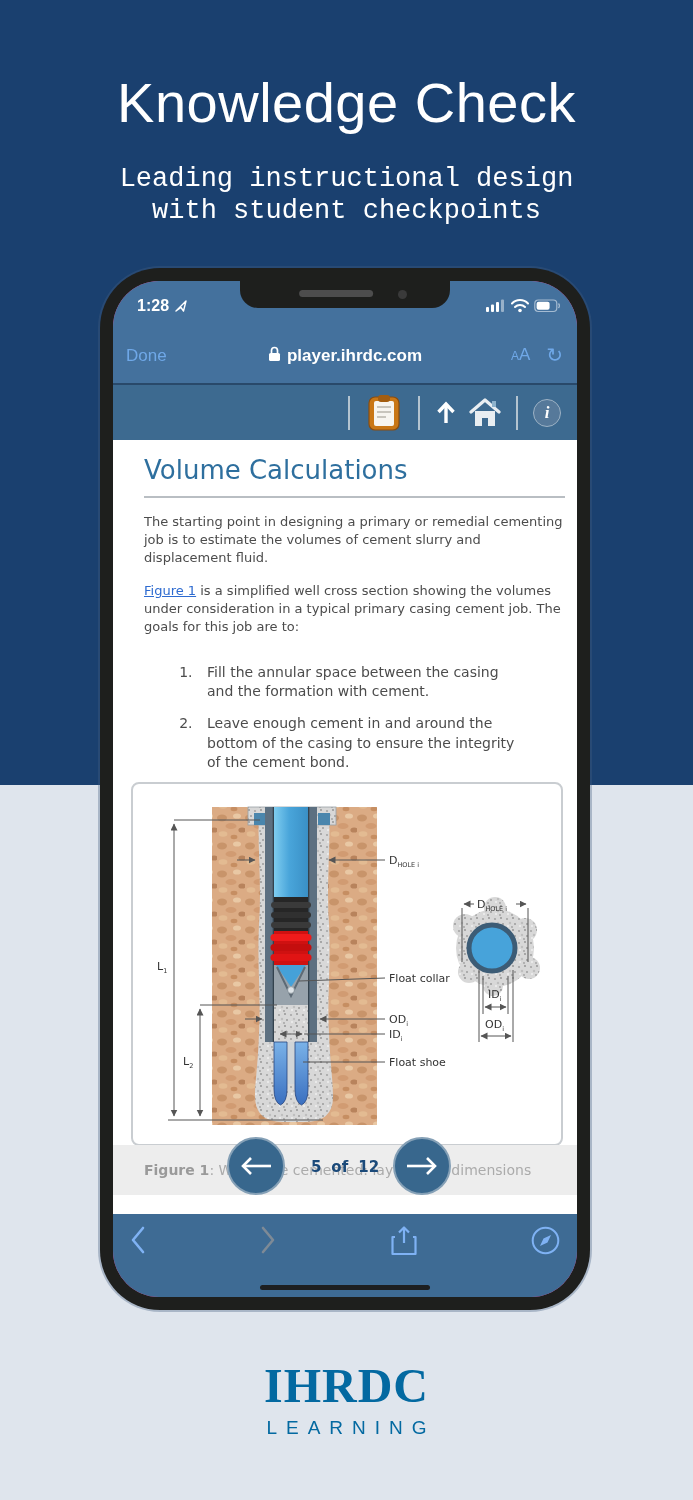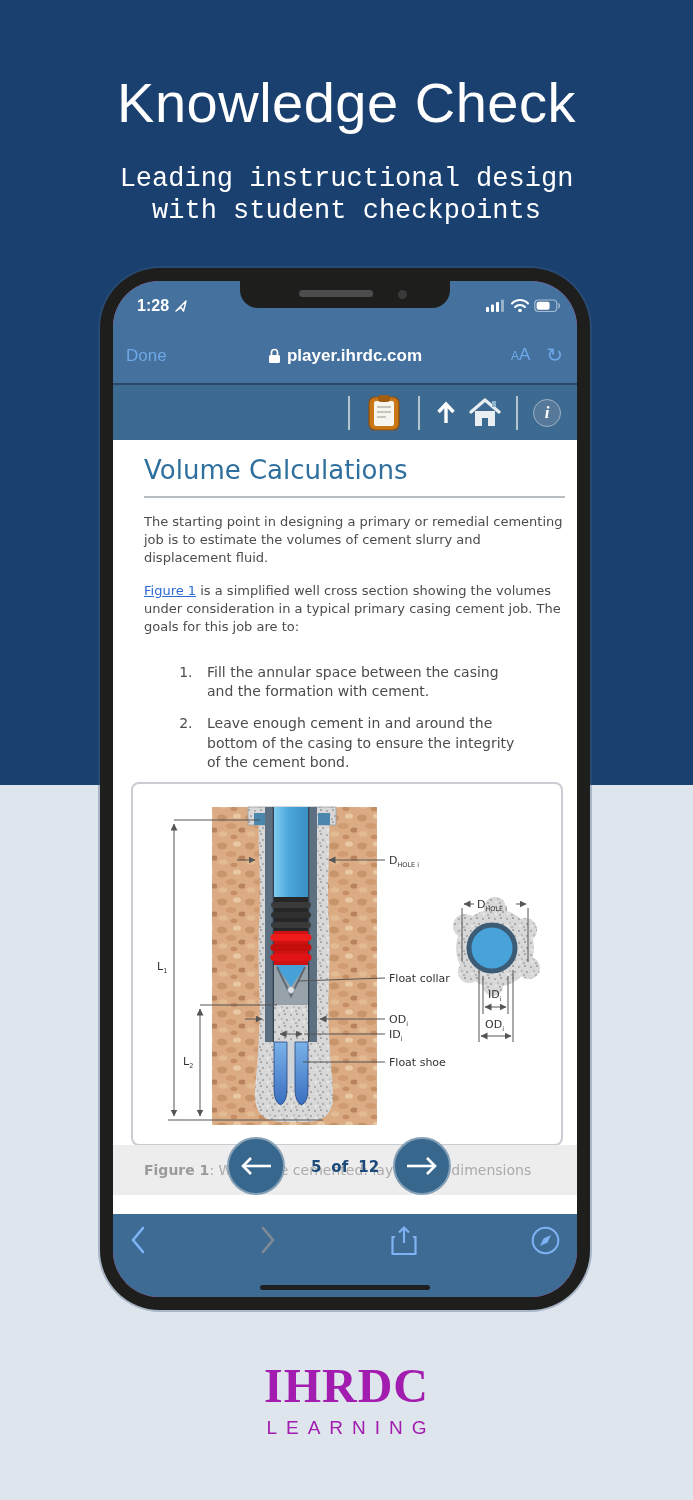--- a/index.html
+++ b/index.html
@@ -23,21 +23,21 @@
   .notch{position:absolute;left:50%;top:0;transform:translateX(-50%);width:210px;height:27px;
          background:#1e1f1d;border-radius:0 0 18px 18px;}
   .speaker{position:absolute;left:50%;top:9px;transform:translateX(-62%);width:74px;height:7px;
            background:#4d4d4d;border-radius:4px;}
   .camera{position:absolute;left:158px;top:9px;width:9px;height:9px;background:#3a3a3a;border-radius:50%;}
   .time{position:absolute;left:24px;top:16px;color:#fff;font-size:16px;font-weight:bold;display:flex;align-items:center;gap:5px;}
   .status-icons{position:absolute;right:16px;top:18px;display:flex;align-items:center;gap:5px;}
   .urlbar{position:absolute;left:0;right:0;top:56px;height:42px;}
   .done{position:absolute;left:13px;top:9px;color:#6fa8e8;font-size:17px;}
   .url-center{position:absolute;left:0;right:0;top:9px;text-align:center;color:#fff;
-              font-size:17px;font-weight:bold;display:flex;justify-content:center;align-items:center;gap:6px;}
+              font-size:17px;font-weight:bold;display:flex;justify-content:center;align-items:flex-start;gap:6px;}
   .url-right{position:absolute;right:14px;top:8px;display:flex;align-items:center;gap:16px;color:#6fa8e8;}
   .aa{font-size:17px;letter-spacing:0;}
   .aa .small{font-size:12px;}
   .reload{font-size:20px;line-height:18px;}
 
   
   .player-toolbar{height:55px;background:#3d6a90;border-top:2px solid #29496a;display:flex;
                   align-items:center;justify-content:flex-end;padding-right:16px;}
   .tb-divider{width:2px;height:34px;background:#c9d3dc;opacity:.85;margin:0 15px;}
   .tb-gap{width:12px;}
@@ -71,21 +71,21 @@
   .pager span{margin:0 5px;}
 
   
   .safari-bottom{position:relative;height:85px;background:#3e6b94;}
   .sb-icons{position:absolute;left:0;right:0;top:12px;display:flex;justify-content:space-between;
             padding:0 17px;}
   .home-indicator{position:absolute;left:50%;bottom:9px;transform:translateX(-50%);width:170px;height:5px;
                   background:#1d1f21;border-radius:3px;}
 
   
-  .footer-logo{position:absolute;left:0;top:1358px;width:693px;text-align:center;color:#a21caf;}
+  .footer-logo{position:absolute;left:0;top:1358px;width:693px;text-align:center;color:#0369a1;}
   .ihrdc{font-family:"Liberation Serif",serif;font-weight:bold;font-size:48px;letter-spacing:1px;}
   .learning{margin-top:4px;font-size:19px;letter-spacing:9px;text-indent:9px;font-weight:400;}
 
   
   .dlab{font-family:"DejaVu Sans",sans-serif;font-size:11px;fill:#333;}
   .dsub{font-size:6.5px;}
 </style>
 </head>
 <body>
 

